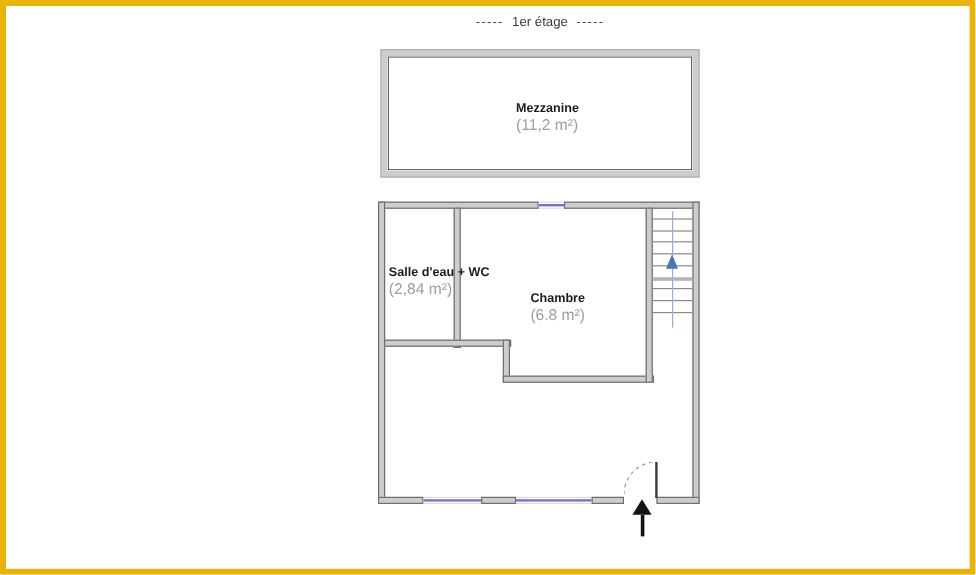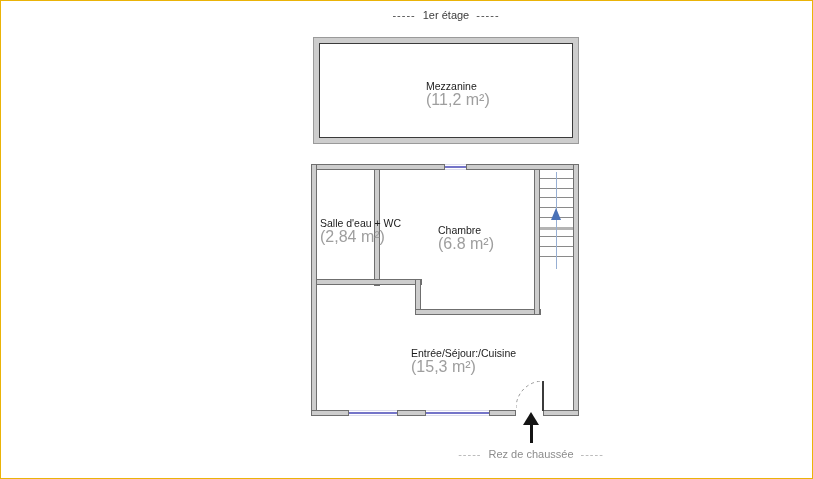--- a/index.html
+++ b/index.html
@@ -1,18 +1,18 @@
 <!DOCTYPE html>
 <html><head>
 <meta charset="utf-8">
 <style>
   html,body { margin:0; padding:0; background:#ffffff; }
   .canvas {
     position:relative; width:813px; height:479px; background:#fff;
-    border:1px solid #eab308; box-sizing:border-box; overflow:hidden;
+    border:5px solid #eab308; box-sizing:border-box; overflow:hidden;
     font-family:"Liberation Sans", sans-serif;
   }
 
   
   .floor-label { position:absolute; font-size:11px; white-space:nowrap; text-align:center; }
   .floor-label .lbl { margin:0 7px; }
   .floor-label.top { color:#3c3c3c; }
   .floor-label.top .dash { color:#4a4a4a; letter-spacing:1px; }
   .floor-label.bottom { color:#8c8c8c; }
   .floor-label.bottom .dash { color:#b3b3b3; letter-spacing:1px; }
@@ -55,22 +55,22 @@
   .entrance-arrow { position:absolute; left:522px; top:411px; width:16px; height:31px; }
   .entrance-arrow .head {
     position:absolute; left:0; top:0; width:0; height:0;
     border-left:8px solid transparent; border-right:8px solid transparent;
     border-bottom:13px solid #141414;
   }
   .entrance-arrow .shaft { position:absolute; left:6.5px; top:13px; width:3px; height:18px; background:#141414; }
 
   
   .room-label { position:absolute; white-space:nowrap; line-height:13px; }
-  .room-label .rname { font-size:10.5px; font-weight:normal; color:#1c1c1c; }
-  .room-label .rarea { font-size:16px; color:#9e9e9e; }
+  .room-label .rname { font-size:10.5px; font-weight:bold; color:#1c1c1c; }
+  .room-label .rarea { font-size:13px; color:#9e9e9e; }
 </style>
 </head>
 <body>
 
 <div class="canvas">
 
   <div class="floor-label top" style="left:313px; top:8px; width:264px;">
     <span class="dash">-----</span><span class="lbl">1er étage</span><span class="dash">-----</span>
   </div>
 
@@ -134,31 +134,24 @@
     <div class="door-leaf"></div>
     <svg class="door-arc" viewBox="0 0 27 27">
       <path d="M 0 27 A 27 27 0 0 1 27 0" fill="none" stroke="#9b9b9b" stroke-width="1" stroke-dasharray="3,3"></path>
     </svg>
   </div>
 
   <div class="room-label" style="left:319px; top:216px;">
     <div class="rname">Salle d'eau + WC</div>
     <div class="rarea">(2,84 m²)</div>
   </div>
-  <div class="room-label" style="left:437px; top:223px;">
+  <div class="room-label" style="left:437px; top:238px;">
     <div class="rname">Chambre</div>
     <div class="rarea">(6.8 m²)</div>
-  </div>
-  <div class="room-label" style="left:410px; top:346px;">
-    <div class="rname">Entrée/Séjour:/Cuisine</div>
-    <div class="rarea">(15,3 m²)</div>
   </div>
 
   <div class="entrance-arrow">
     <div class="head"></div>
     <div class="shaft"></div>
   </div>
 
-  <div class="floor-label bottom" style="left:430px; top:447px; width:200px;">
-    <span class="dash">-----</span><span class="lbl">Rez de chaussée</span><span class="dash">-----</span>
-  </div>
 
 </div>
 
 </body></html>

